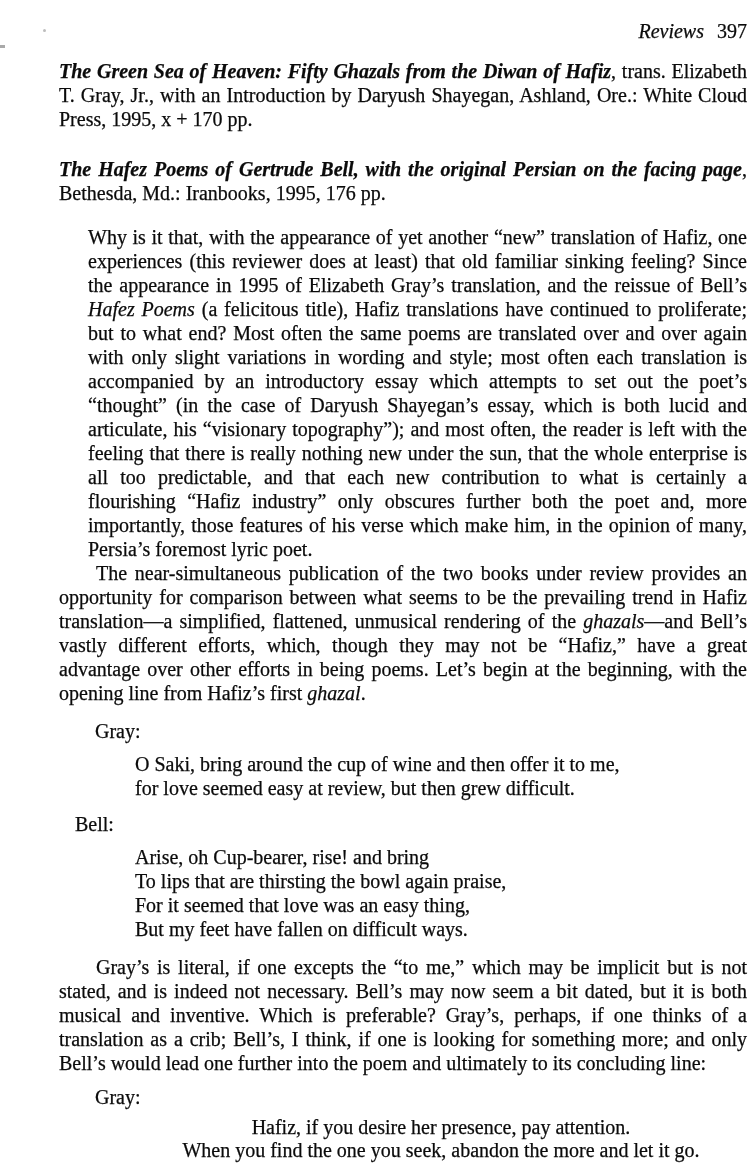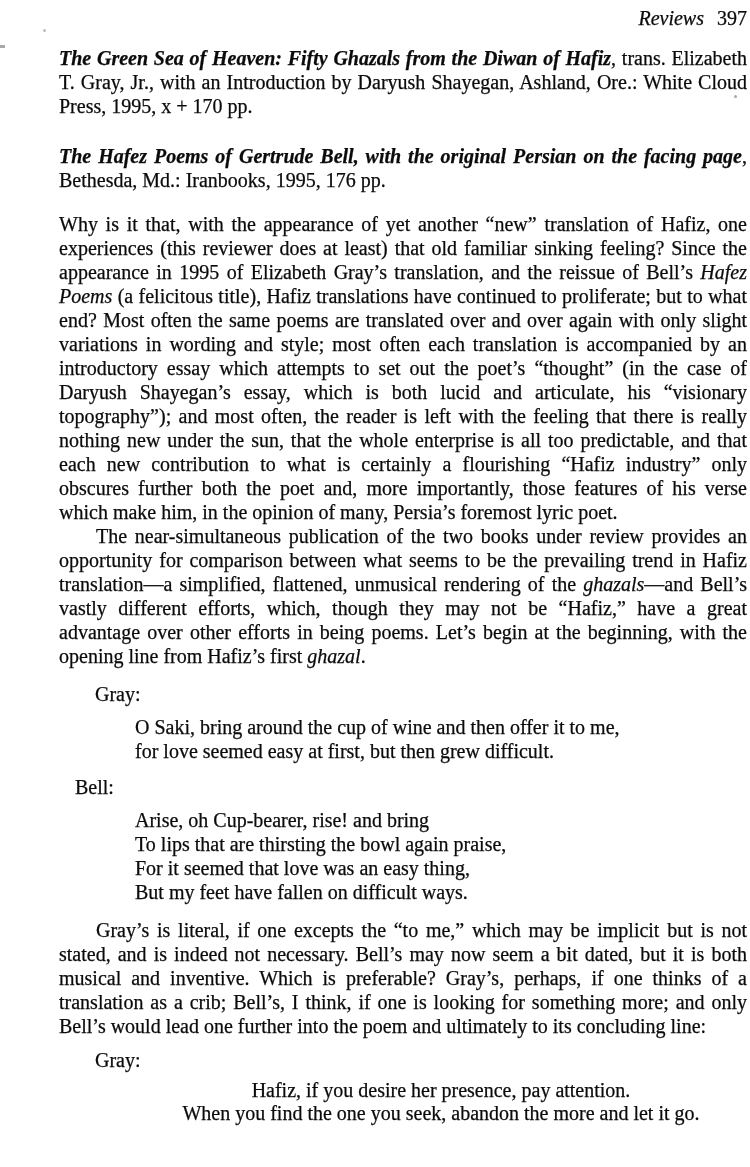--- a/index.html
+++ b/index.html
@@ -10,42 +10,42 @@
     margin: 0 auto;
     background: #ffffff;
     overflow: hidden;
     font-family: "Liberation Serif", "DejaVu Serif", serif;
     color: #0b0b0b;
     -webkit-text-stroke: 0.25px #0b0b0b;
   }
   .text-block {
     position: absolute;
     left: 59px;
-    top: 3px;
+    top: 16px;
     width: 688px;
     font-size: 20px;
     line-height: 24px;
   }
   .running-head {
     padding-top: 3px;
     text-align: right;
   }
   .running-head .journal { font-style: italic; }
   .running-head .pagenum { margin-left: 13px; }
 
   .citation {
     text-align: justify;
   }
   .citation.first { margin-top: 16px; }
   .citation.second { margin-top: 26px; }
   .cit-title { font-weight: bold; font-style: italic; }
   .cit-details { font-weight: normal; font-style: normal; }
 
   .para { margin: 0; text-align: justify; }
-  .para.p1 { margin-top: 19px; }
+  .para.p1 { margin-top: 19px; margin-left: 29px; }
   .para.p2 { text-indent: 37px; }
   .para.p3 { margin-top: 14px; text-indent: 37px; }
   .para .ital { font-style: italic; }
 
   .quote-label { margin-left: 36px; }
   .quote-label.g1 { margin-top: 14px; }
   .quote-label.b1 { margin-top: 12px; margin-left: 16px; }
   .quote-label.g2 { margin-top: 10px; }
 
   .poem { margin-left: 76px; }
@@ -77,21 +77,21 @@
     <p class="citation second"><span class="cit-title">The Hafez Poems of Gertrude Bell, with the original Persian on the facing page</span><span class="cit-details">, Bethesda, Md.: Iranbooks, 1995, 176 pp.</span></p>
 
     <p class="para p1"><span>Why is it that, with the appearance of yet another “new” translation of Hafiz, one experiences (this reviewer does at least) that old familiar sinking feeling? Since the appearance in 1995 of Elizabeth Gray’s translation, and the reissue of Bell’s </span><span class="ital">Hafez Poems</span><span> (a felicitous title), Hafiz translations have continued to proliferate; but to what end? Most often the same poems are translated over and over again with only slight variations in wording and style; most often each translation is accompanied by an introductory essay which attempts to set out the poet’s “thought” (in the case of Daryush Shayegan’s essay, which is both lucid and articulate, his “visionary topography”); and most often, the reader is left with the feeling that there is really nothing new under the sun, that the whole enterprise is all too predictable, and that each new contribution to what is certainly a flourishing “Hafiz industry” only obscures further both the poet and, more importantly, those features of his verse which make him, in the opinion of many, Persia’s foremost lyric poet.</span></p>
 
     <p class="para p2"><span>The near-simultaneous publication of the two books under review provides an opportunity for comparison between what seems to be the prevailing trend in Hafiz translation—a simplified, flattened, unmusical rendering of the </span><span class="ital">ghazals</span><span>—and Bell’s vastly different efforts, which, though they may not be “Hafiz,” have a great advantage over other efforts in being poems. Let’s begin at the beginning, with the opening line from Hafiz’s first </span><span class="ital">ghazal</span><span>.</span></p>
 
     <div class="quote-label g1">Gray:</div>
 
     <div class="poem gray1">
       <div>O Saki, bring around the cup of wine and then offer it to me,</div>
-      <div>for love seemed easy at first, but then grew difficult.</div>
+      <div>for love seemed easy at review, but then grew difficult.</div>
     </div>
 
     <div class="quote-label b1">Bell:</div>
 
     <div class="poem bell1">
       <div>Arise, oh Cup-bearer, rise! and bring</div>
       <div>To lips that are thirsting the bowl again praise,</div>
       <div>For it seemed that love was an easy thing,</div>
       <div>But my feet have fallen on difficult ways.</div>
     </div>

